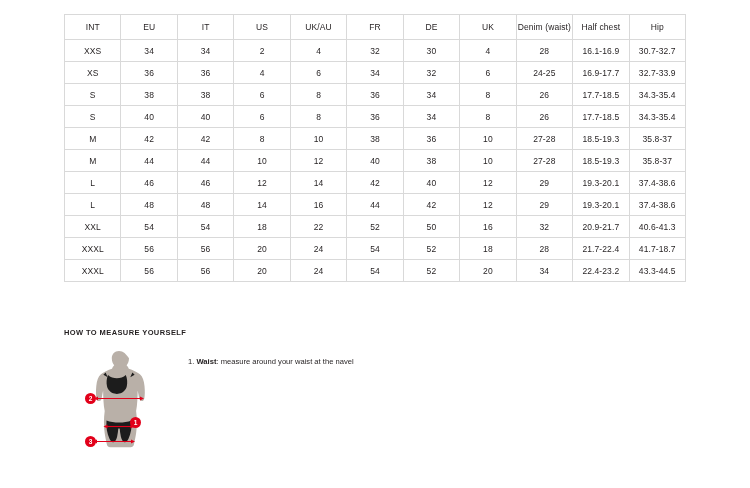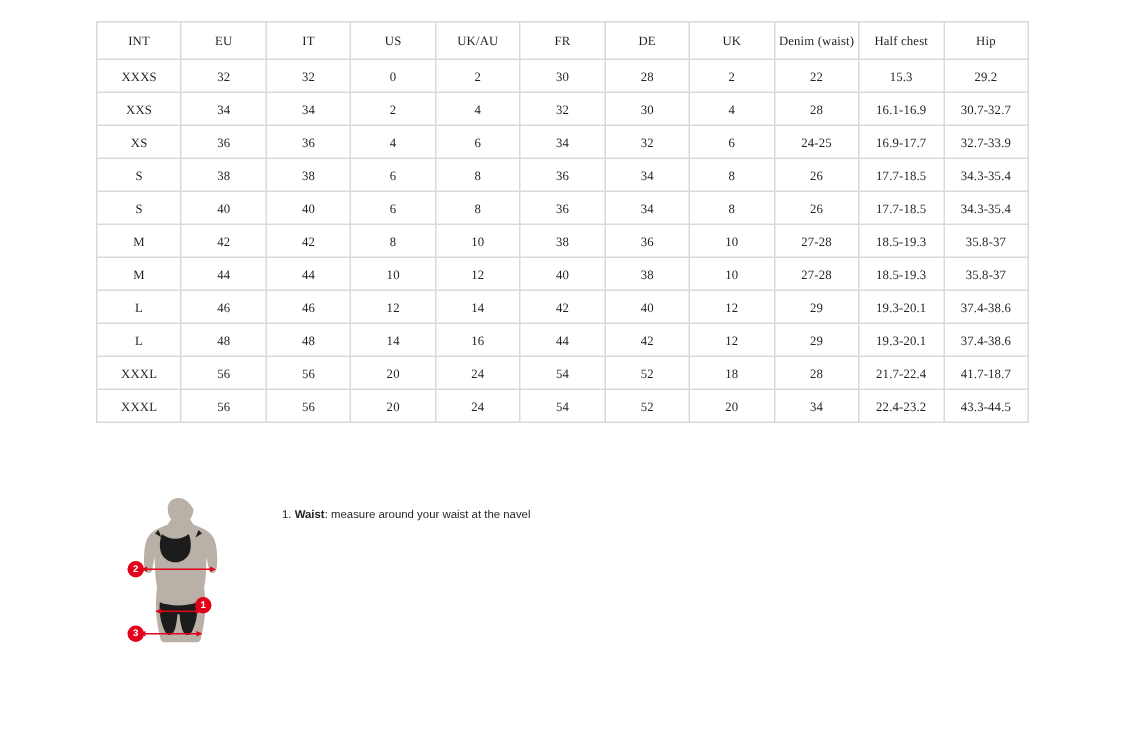--- a/index.html
+++ b/index.html
@@ -20,21 +20,20 @@
   .table-wrap {
     position: absolute;
     left: 64px;
     top: 14px;
     width: 622px;
   }
   table.size-table {
     border-collapse: collapse;
     width: 100%;
     table-layout: fixed;
-    font-family: Liberation Serif, serif;
   }
   table.size-table th,
   table.size-table td {
     border: 1px solid #d9d9d9;
     height: 21px;
     text-align: center;
     vertical-align: middle;
     font-size: 8.5px;
     font-weight: normal;
     color: #231f20;
@@ -118,33 +117,20 @@
           <th>FR</th>
           <th>DE</th>
           <th>UK</th>
           <th>Denim (waist)</th>
           <th>Half chest</th>
           <th>Hip</th>
         </tr>
     </thead>
     <tbody id="body-rows">
         <tr>
-          <td>XXXS</td>
-          <td>32</td>
-          <td>32</td>
-          <td>0</td>
-          <td>2</td>
-          <td>30</td>
-          <td>28</td>
-          <td>2</td>
-          <td>22</td>
-          <td>15.3</td>
-          <td>29.2</td>
-        </tr>
-        <tr>
           <td>XXS</td>
           <td>34</td>
           <td>34</td>
           <td>2</td>
           <td>4</td>
           <td>32</td>
           <td>30</td>
           <td>4</td>
           <td>28</td>
           <td>16.1-16.9</td>
@@ -235,20 +221,33 @@
           <td>14</td>
           <td>16</td>
           <td>44</td>
           <td>42</td>
           <td>12</td>
           <td>29</td>
           <td>19.3-20.1</td>
           <td>37.4-38.6</td>
         </tr>
         <tr>
+          <td>XXL</td>
+          <td>54</td>
+          <td>54</td>
+          <td>18</td>
+          <td>22</td>
+          <td>52</td>
+          <td>50</td>
+          <td>16</td>
+          <td>32</td>
+          <td>20.9-21.7</td>
+          <td>40.6-41.3</td>
+        </tr>
+        <tr>
           <td>XXXL</td>
           <td>56</td>
           <td>56</td>
           <td>20</td>
           <td>24</td>
           <td>54</td>
           <td>52</td>
           <td>18</td>
           <td>28</td>
           <td>21.7-22.4</td>
@@ -265,20 +264,21 @@
           <td>20</td>
           <td>34</td>
           <td>22.4-23.2</td>
           <td>43.3-44.5</td>
         </tr>
       </tbody>
   </table>
 </div>
 
 <div class="measure-section">
+  <div class="measure-title">HOW TO MEASURE YOURSELF</div>
 
   <div class="measure-body">
 
     <div class="figure-box">
       <svg width="110" height="110" viewBox="0 0 110 110">
 
         <g fill="#b9b0a8">
           <path d="M55 4c-4.4 0-7.2 3.1-7.2 7.3 0 3.1 1.2 5.6 2.4 7-1.1 1.1-1.9 2.3-2.2 3.4-3.8 1.3-8.6 3.4-11.1 5.6-2.7 2.4-4.1 6.6-4.6 11.6-.5 4.8-.4 9.6.2 12.5.4 1.8 1.4 2.6 2.6 2.6 1.2 0 2.1-.8 2.4-2.2.5-2.4 1-5.6 1.6-8.4.2 7.1.3 14.2 1.6 20.6-1 7-1 15.9 0 22.3.6 4 1.5 8.1 2.2 11.3.4 1.8 1.6 2.6 3.3 2.6h20.4c1.7 0 2.9-.8 3.3-2.6.7-3.2 1.6-7.3 2.2-11.3 1-6.4 1-15.3 0-22.3 1.3-6.4 1.4-13.5 1.6-20.6.6 2.8 1.1 6 1.6 8.4.3 1.4 1.2 2.2 2.4 2.2 1.2 0 2.2-.8 2.6-2.6.6-2.9.7-7.7.2-12.5-.5-5-1.9-9.2-4.6-11.6-2.5-2.2-7.3-4.3-11.1-5.6-.3-1.1-1.1-2.3-2.2-3.4 1.2-1.4 2.4-3.9 2.4-7C62.2 7.1 59.4 4 55 4z"></path>
         </g>
 

